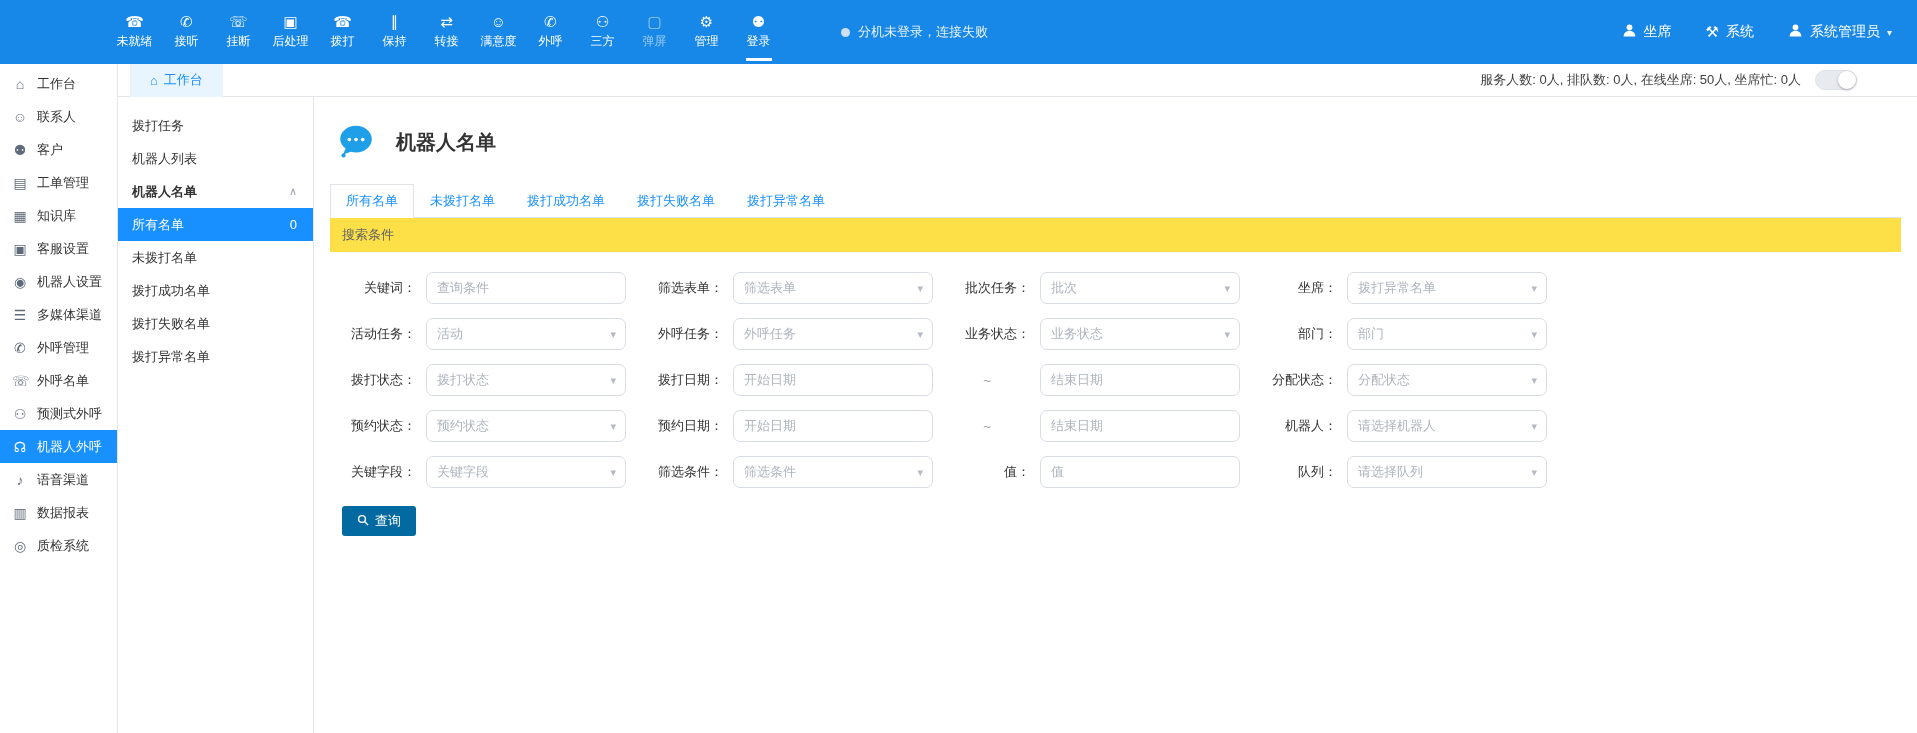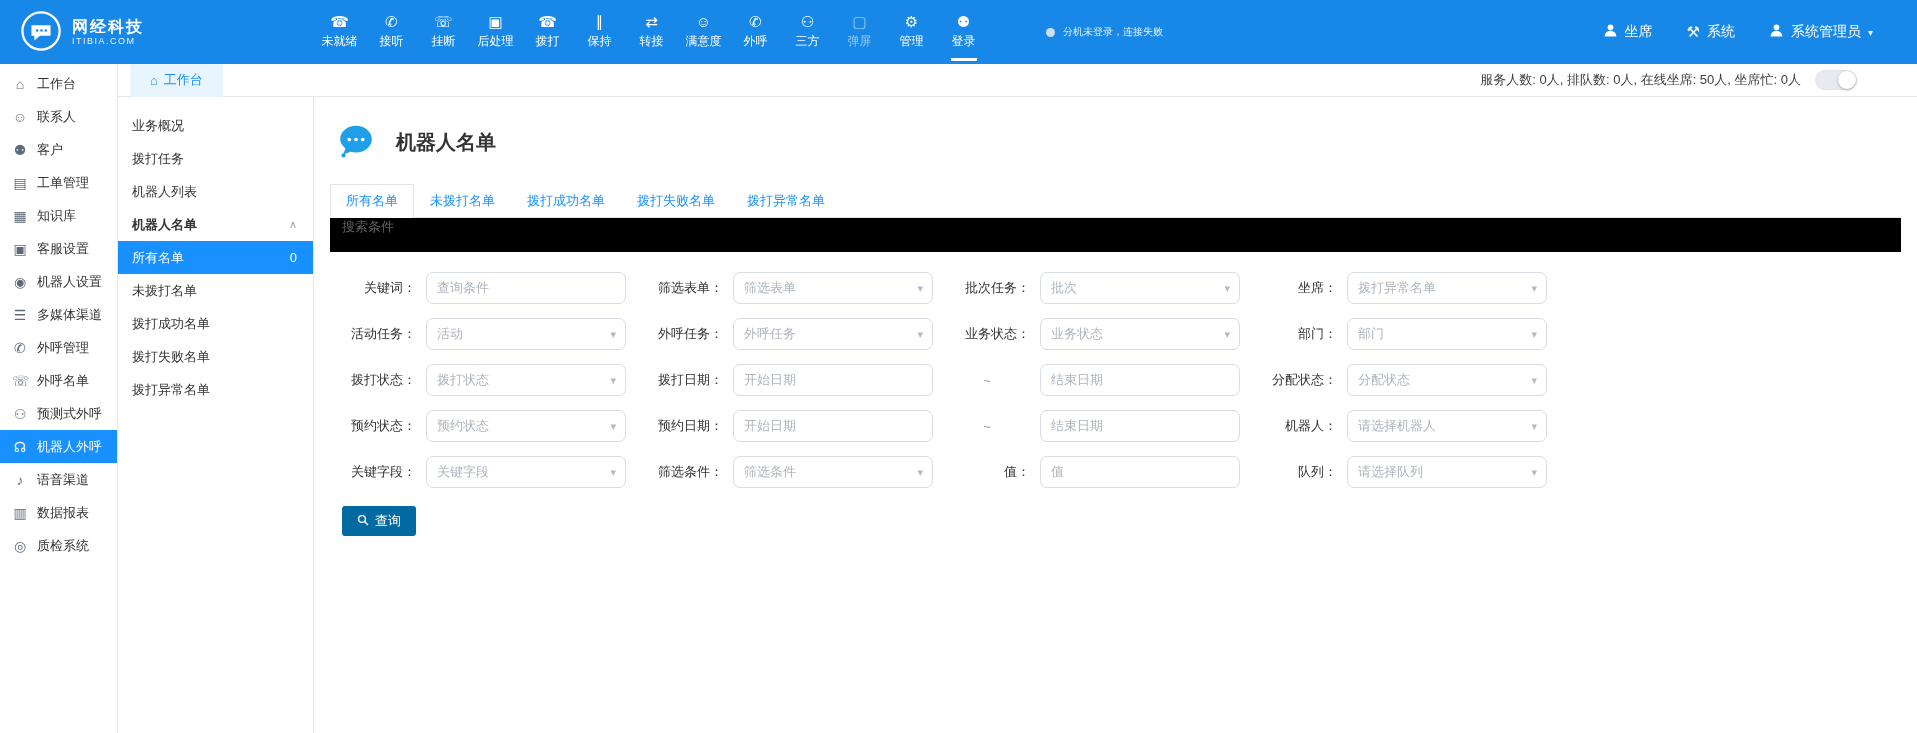--- a/index.html
+++ b/index.html
@@ -10,23 +10,23 @@
 
 .topbar{height:64px;flex:0 0 64px;background:#1787e8;display:flex;align-items:center;color:#fff}
 .brand{display:flex;align-items:center;gap:10px;padding:0 20px;min-width:205px;cursor:pointer}
 .brand-name{font-size:16px;font-weight:bold;letter-spacing:2px;line-height:18px}
 .brand-sub{font-size:9px;opacity:.92;letter-spacing:1.5px}
 .tools{display:flex;margin-left:112px;gap:7px}
 .tool{width:45px;display:flex;flex-direction:column;align-items:center;gap:3px;font-size:12px;cursor:pointer;position:relative;padding:4px 0}
 .tool .tglyph{font-size:15px;line-height:16px;height:16px}
 .tool.disabled{opacity:.55}
 .tool.active::after{content:"";position:absolute;bottom:-7px;width:26px;height:3px;background:#fff;left:50%;transform:translateX(-50%)}
-.conn{display:flex;align-items:center;gap:8px;margin-left:60px;font-size:10px;color:#e9f2fc}
+.conn{display:flex;align-items:center;gap:8px;margin-left:60px;font-size:13px;color:#e9f2fc}
 .conn .dot{width:9px;height:9px;border-radius:50%;background:#cfe0f3;display:inline-block}
-.top-right{margin-left:auto;display:flex;align-items:flex-start;gap:34px;padding-right:44px;font-size:14px}
+.top-right{margin-left:auto;display:flex;align-items:flex-start;gap:34px;padding-right:25px;font-size:14px}
 .tr-item{display:flex;align-items:center;gap:7px;cursor:pointer;white-space:nowrap}
 .tr-item .tr-glyph{font-size:15px}
 .tr-item .dd{font-size:10px;opacity:.9}
 
 
 .body-row{flex:1;display:flex;min-height:0}
 .sidebar{width:118px;flex:0 0 118px;border-right:1px solid #e5e6eb;background:#fff;padding-top:3px}
 .nav-item{height:33px;display:flex;align-items:center;gap:9px;padding-left:12px;cursor:pointer;color:#333;white-space:nowrap}
 .nav-item .nav-ico{width:16px;text-align:center;color:#5f6b7a;font-size:14px;flex:0 0 16px}
 .nav-item.active{background:#1890ff;color:#fff}
@@ -47,53 +47,38 @@
 .sub-item .collapse{color:#9aa2ad;font-size:11px;font-weight:normal}
 .sub-item.active{background:#1890ff;color:#fff;justify-content:space-between}
 
 
 .main{flex:1;min-width:0;overflow:hidden;background:#fff;padding:0 16px}
 .title-row{display:flex;align-items:center;gap:16px;margin:20px 0 0 2px}
 .page-title{font-size:20px;color:#333}
 .tabs{display:flex;margin-top:16px;border-bottom:1px solid #e0e4ea;align-items:flex-end}
 .tab{padding:7px 15px;color:#1890ff;cursor:pointer;border:1px solid transparent;margin-bottom:-1px;white-space:nowrap}
 .tab.active{background:#fff;border:1px solid #e0e4ea;border-bottom-color:#fff}
-.section-bar{background:#000000;height:34px;display:flex;padding:0 12px;color:#606266}
+.section-bar{background:#fde047;height:34px;display:flex;align-items:center;padding:0 12px;color:#606266}
 .form{padding:20px 0 0}
 .frow{display:flex;margin-bottom:14px}
 .fcell{width:307px;display:flex;align-items:center;flex:0 0 307px}
 .flabel{width:96px;flex:0 0 96px;text-align:right;padding-right:10px;color:#333;white-space:nowrap}
 .flabel.tilde{color:#999;text-align:center}
 .fctrl{width:200px;height:32px;border:1px solid #d8dce3;border-radius:7px;display:flex;align-items:center;padding:0 10px;color:#aeb4be;position:relative;background:#fff;cursor:text;white-space:nowrap;overflow:hidden}
 .fctrl.select{cursor:pointer;}
 .fctrl .caret{position:absolute;right:9px;color:#b4bac3;font-size:11px}
 .query-btn{display:inline-flex;align-items:center;gap:6px;background:#0369a1;color:#fff;border:none;border-radius:3px;height:30px;padding:0 15px;font-size:13px;margin:4px 0 18px 12px;cursor:pointer;font-family:inherit}
 .result-bar{margin-top:6px}
 </style>
 </head>
 <body>
 
 <div class="app">
 
   <header class="topbar">
-    <div class="brand">
-      <span>
-        <svg width="42" height="42" viewBox="0 0 44 44">
-          <circle cx="22" cy="22" r="19.5" fill="none" stroke="#fff" stroke-width="2.4"></circle>
-          <path d="M12 16h20v11H21l-6 5v-5h-3z" fill="#fff"></path>
-          <circle cx="18" cy="21.5" r="1.3" fill="#1787e8"></circle>
-            <circle cx="22.5" cy="21.5" r="1.3" fill="#1787e8"></circle>
-            <circle cx="27" cy="21.5" r="1.3" fill="#1787e8"></circle>
-        </svg>
-      </span>
-      <div>
-        <div class="brand-name">网经科技</div>
-        <div class="brand-sub">ITIBIA.COM</div>
-      </div>
-    </div>
 
     <div class="tools">
       <div class="tool">
           <span class="tglyph">☎</span>
           <span>未就绪</span>
         </div>
       <div class="tool">
           <span class="tglyph">✆</span>
           <span>接听</span>
         </div>
@@ -250,23 +235,20 @@
         <div class="stats">服务人数: 0人, 排队数: 0人, 在线坐席: 50人, 坐席忙: 0人</div>
         <div class="toggle">
             <div class="knob"></div>
           </div>
       </div>
 
       <div class="content-row">
 
         <nav class="submenu">
           <div class="sub-item">
-              <span>业务概况</span>
-            </div>
-          <div class="sub-item">
               <span>拨打任务</span>
             </div>
           <div class="sub-item">
               <span>机器人列表</span>
             </div>
           <div class="sub-item group">
             <span>机器人名单</span>
             <span class="collapse">∧</span>
           </div>
           <div class="sub-item active">

